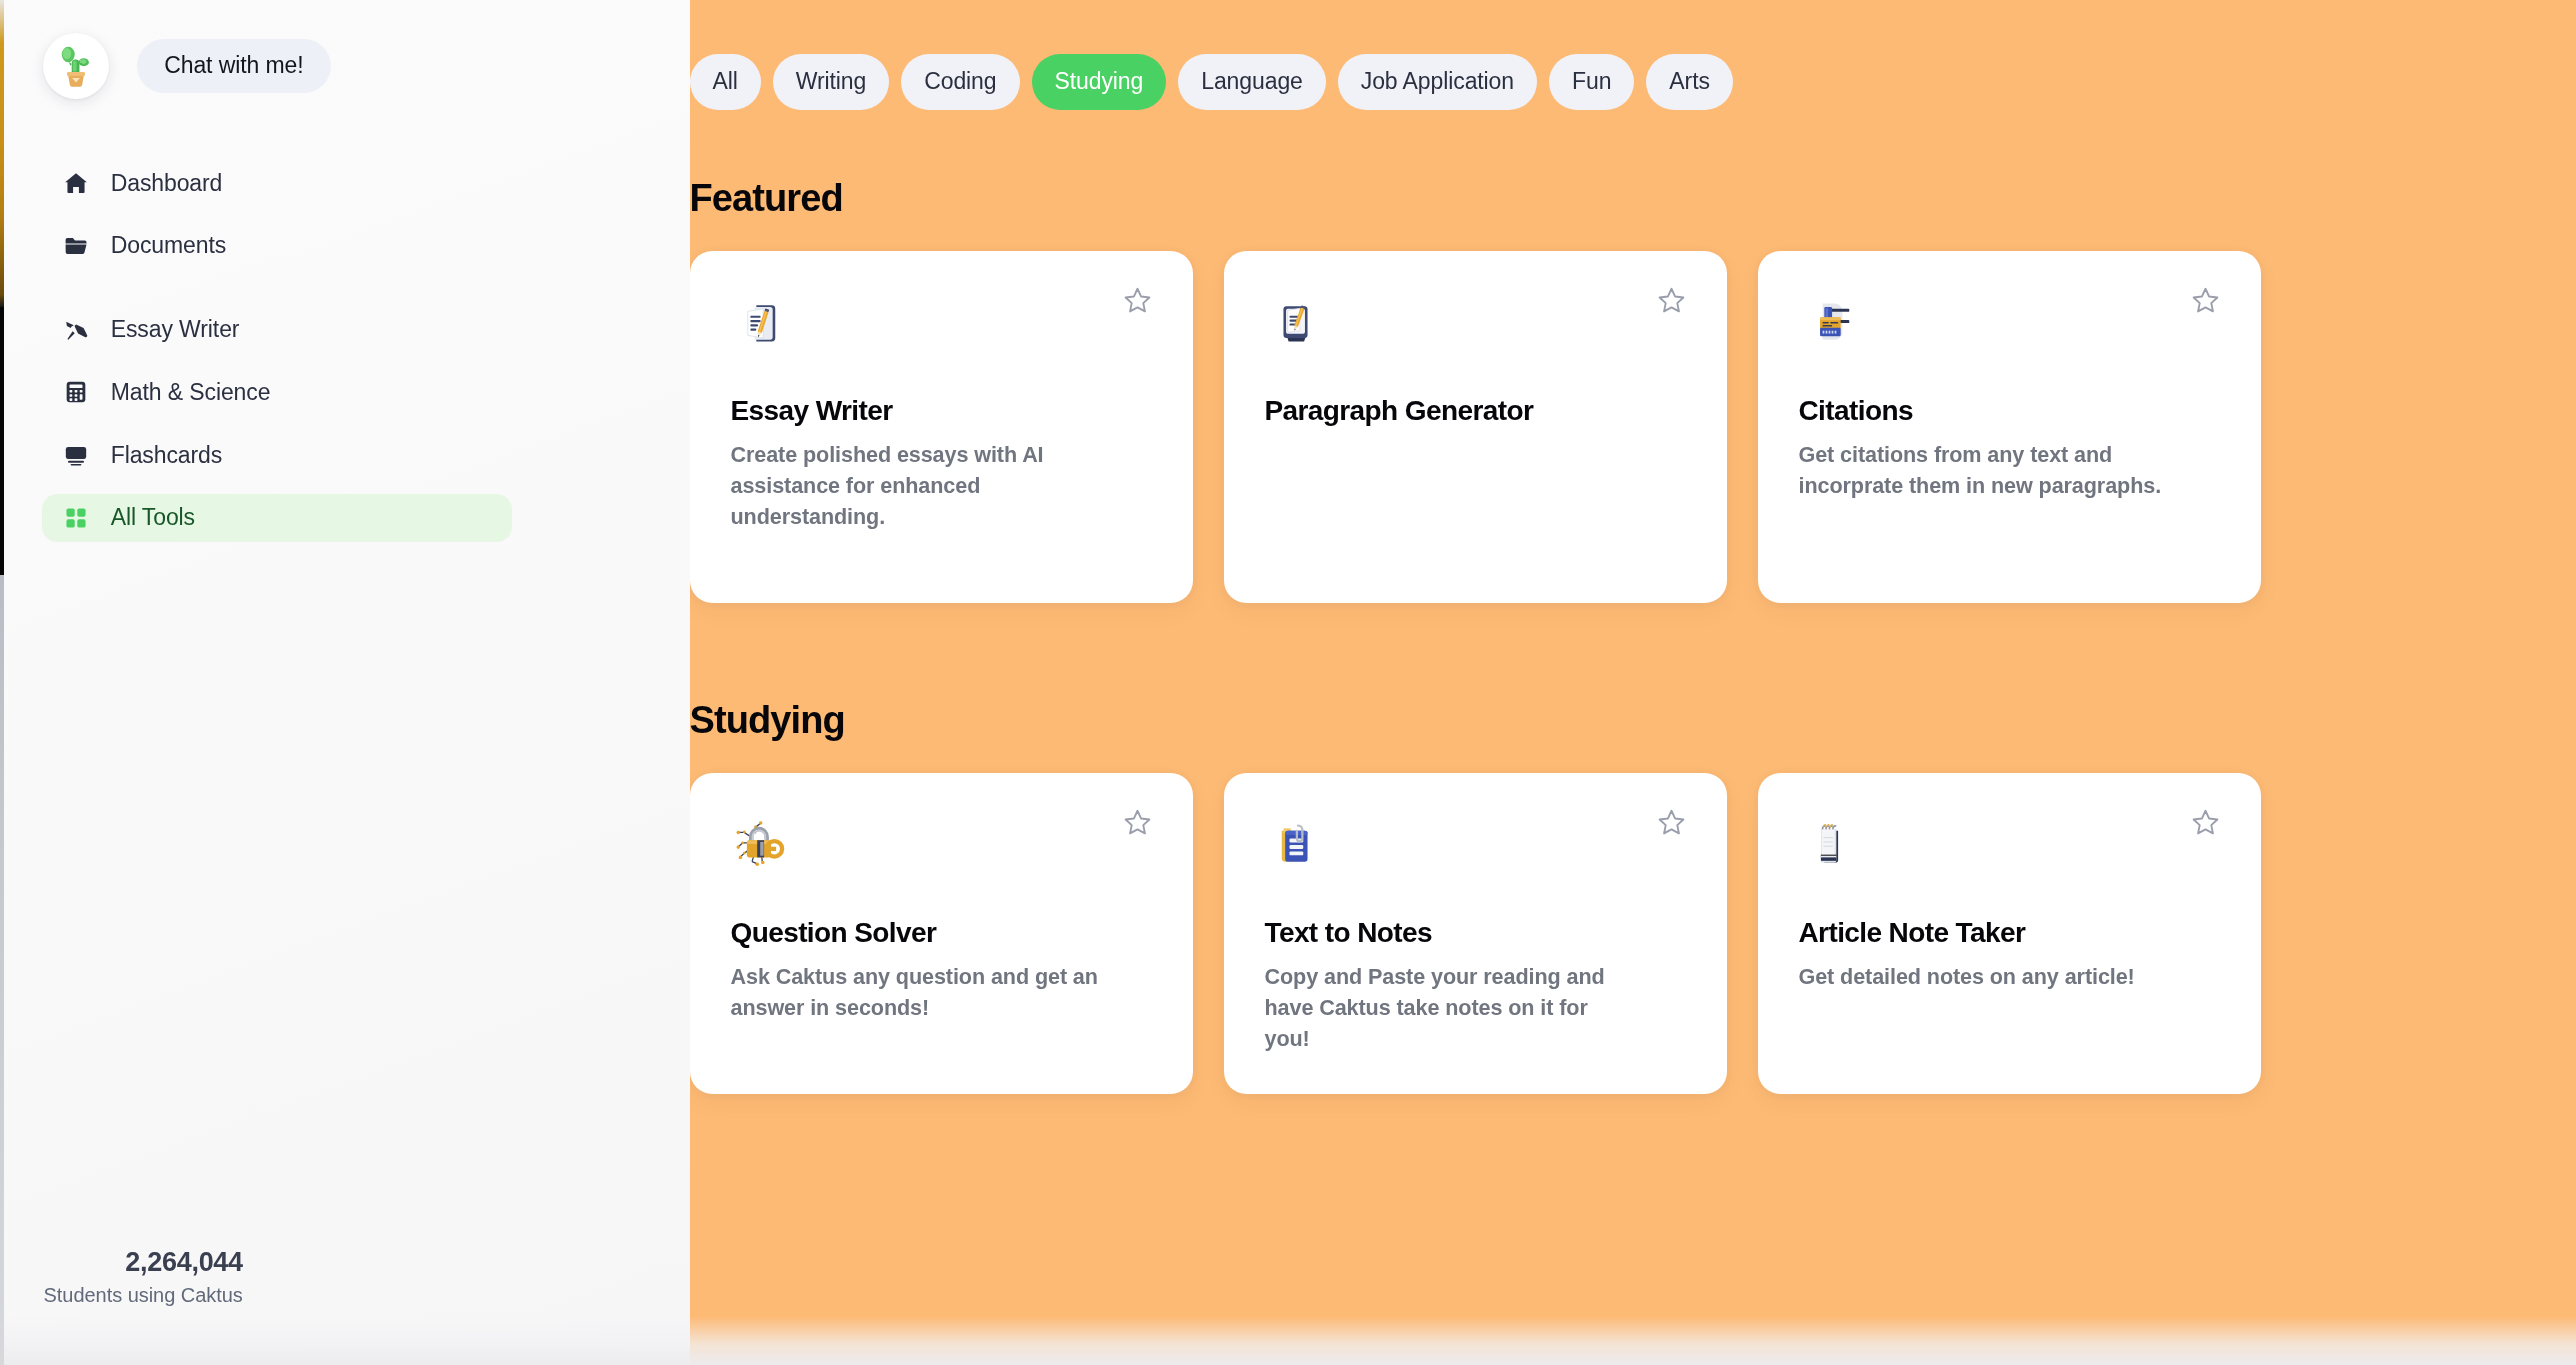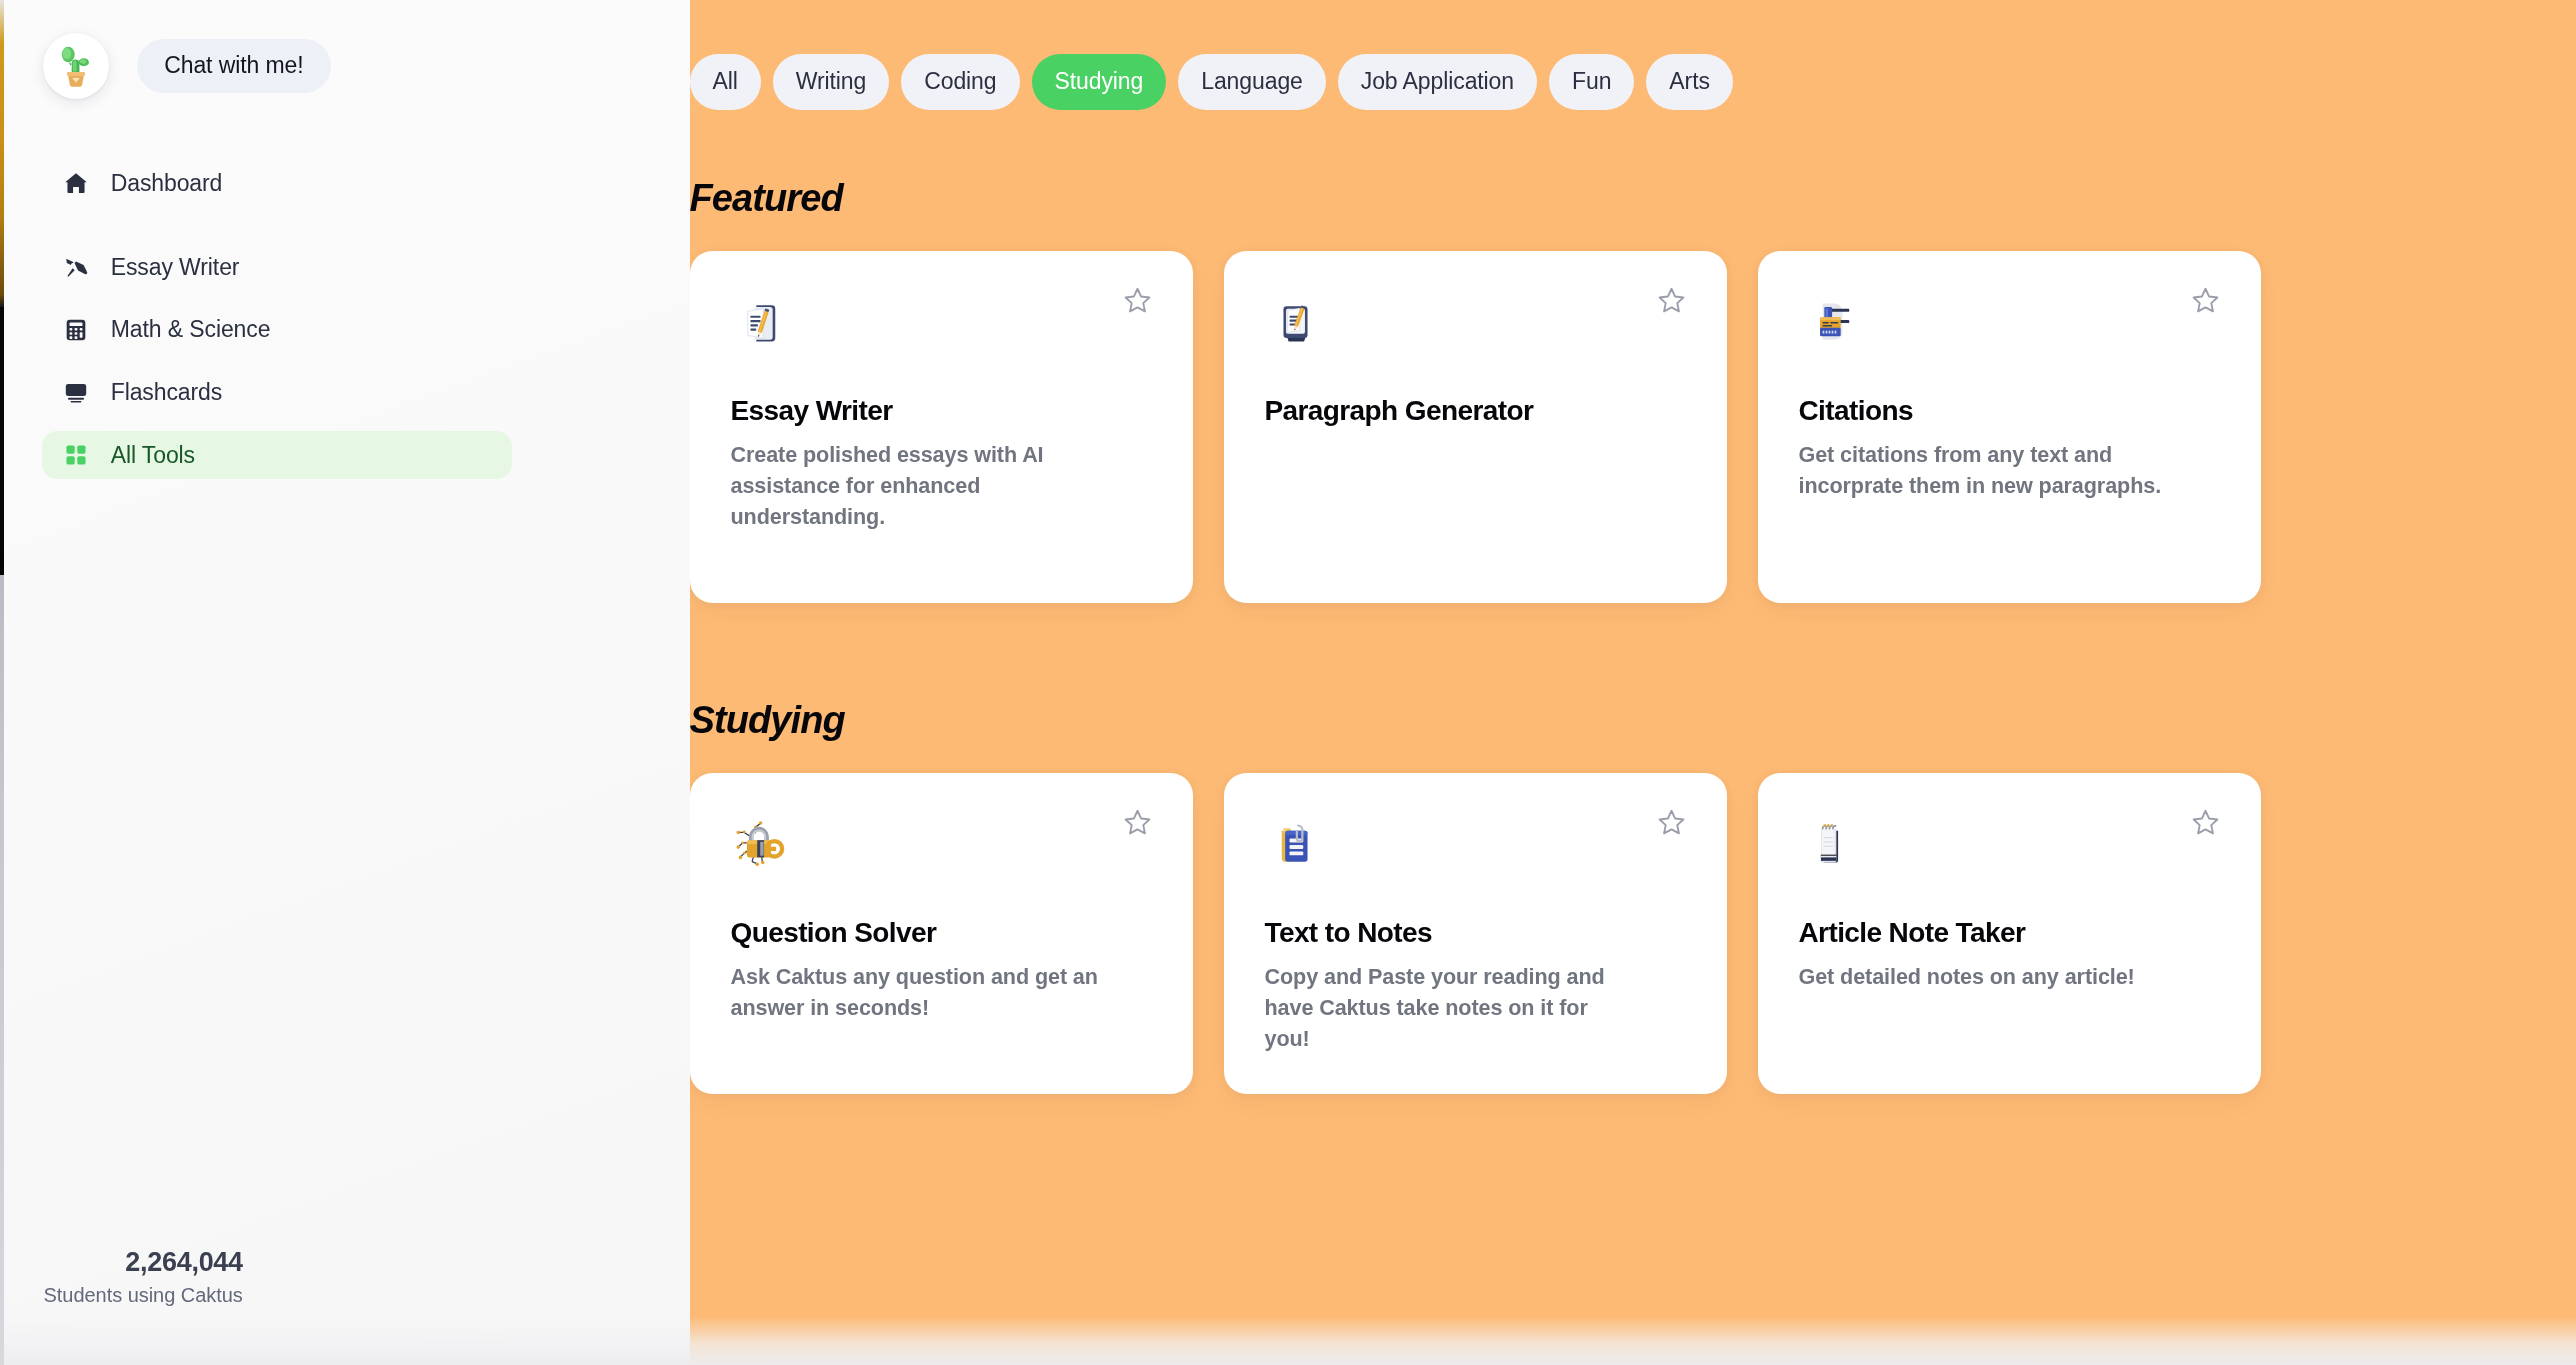--- a/index.html
+++ b/index.html
@@ -187,21 +187,20 @@
     color: #ffffff;
   }
 
   .section-title {
     font-size: 38px;
     font-weight: 800;
     letter-spacing: -0.9px;
     color: #07070b;
     margin-top: 67px;
     margin-bottom: 0;
-    font-style: italic;
   }
   .section-title.second { margin-top: 96px; }
 
   .card-grid {
     display: flex;
     gap: 31px;
     margin-top: 31px;
   }
 
   .tool-card {
@@ -307,20 +306,29 @@
         <div class="nav-item">
           <span class="nav-icon">
             <svg width="26" height="26" viewBox="0 0 24 24" fill="#2b3040" aria-hidden="true">
               <path d="M12 3 L22 11.2 L19.9 11.2 L19.9 20.4 a0.9 0.9 0 0 1 -0.9 0.9 h-4.3 v-5.6 h-5.4 v5.6 H5 a0.9 0.9 0 0 1 -0.9 -0.9 v-9.2 H2 Z"></path>
             </svg>
           </span>
           <span class="nav-label">Dashboard</span>
         </div>
 
 
+        <div class="nav-item">
+          <span class="nav-icon">
+            <svg width="26" height="26" viewBox="0 0 24 24" fill="#2b3040" aria-hidden="true">
+              <path d="M2.4 6.2 a1.6 1.6 0 0 1 1.6 -1.6 h5.1 l2 2.3 h9 a1.6 1.6 0 0 1 1.6 1.6 v1.1 H2.4 Z"></path>
+              <path d="M2.4 10.6 h19.3 l-1.9 7.5 a1.6 1.6 0 0 1 -1.55 1.2 H4.1 a1.6 1.6 0 0 1 -1.6 -1.6 Z"></path>
+            </svg>
+          </span>
+          <span class="nav-label">Documents</span>
+        </div>
       </div>
 
       <div class="nav-group">
 
         <div class="nav-item">
           <span class="nav-icon">
             <svg width="26" height="26" viewBox="0 0 24 24" fill="#2b3040" aria-hidden="true">
               <path d="M3 4.4 L9.8 7.6 L7.3 10.1 L3.6 8.3 Z"></path>
               <path d="M10.6 8.4 L13.9 15.3 L20.6 18.6 a1.3 1.3 0 0 0 1.7 -1.7 L19 10.2 L12.1 6.9 Z"></path>
               <circle cx="9.1" cy="9.9" r="1.7" fill="#fafafb"></circle>

